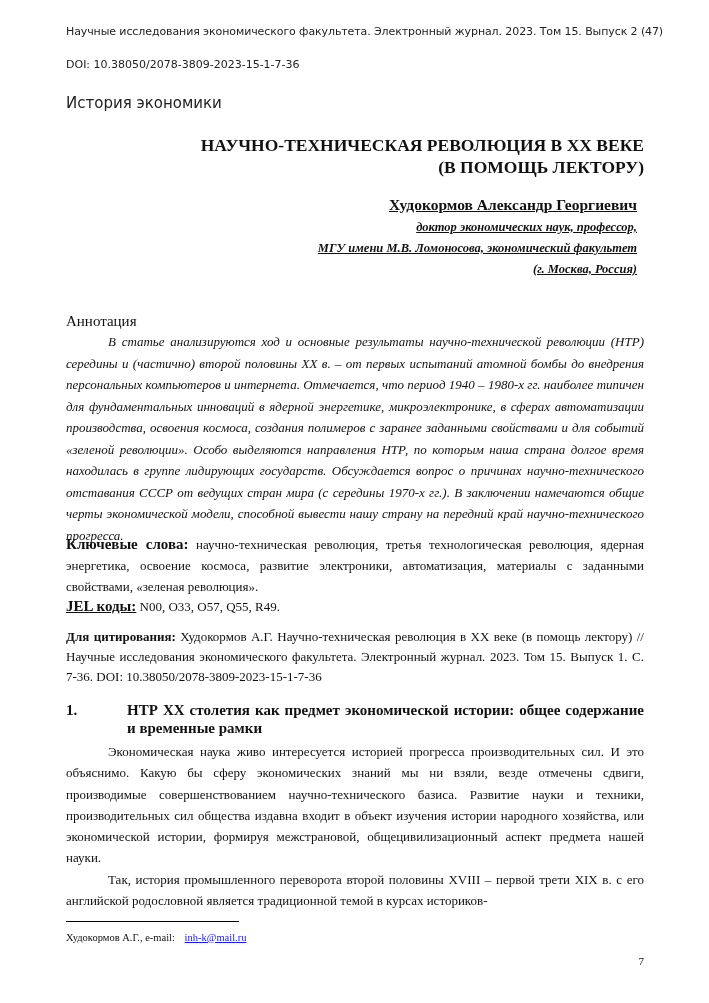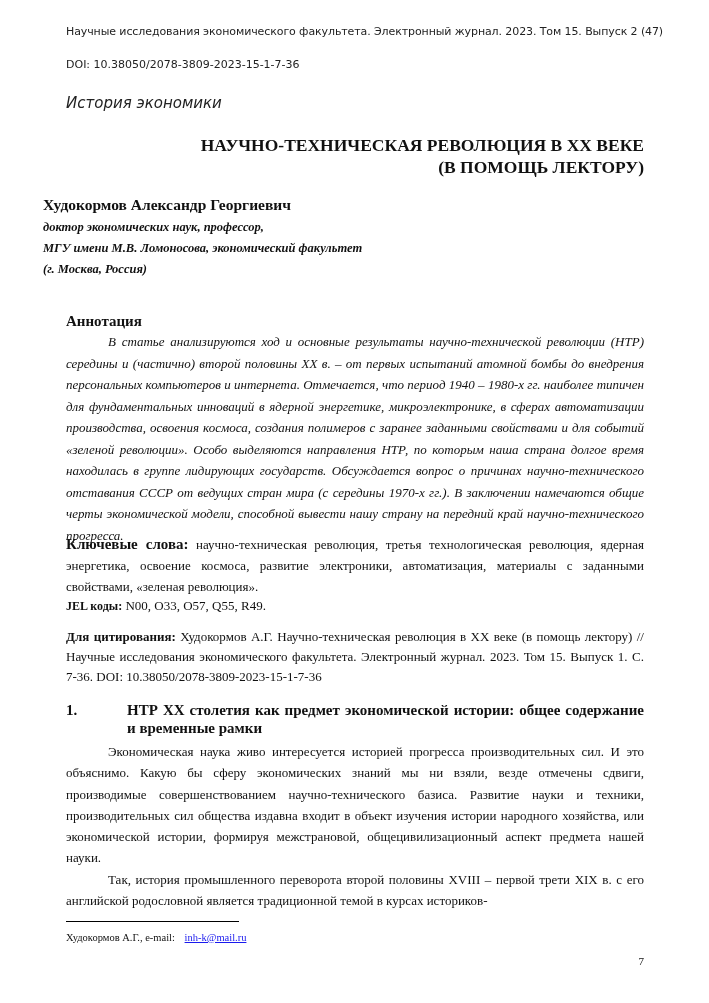--- a/index.html
+++ b/index.html
@@ -2,33 +2,33 @@
 <html><head>
 <meta charset="utf-8">
 <style>
   html, body { margin: 0; padding: 0; background: #ffffff; }
   body { width: 709px; height: 1003px; position: relative; overflow: hidden; color: #111; }
   .abs { position: absolute; }
   .sans { font-family: "DejaVu Sans", "Liberation Sans", sans-serif; }
   .serif { font-family: "Liberation Serif", "DejaVu Serif", serif; }
   .running-head { left: 66px; top: 25px; font-size: 11px; color: #222; white-space: nowrap; letter-spacing: -0.1px; }
   .doi-line { left: 66px; top: 58px; font-size: 11px; color: #222; white-space: nowrap; }
-  .rubric { left: 66px; top: 94px; font-size: 15px; font-style: italic; color: #222; }
+  .rubric { left: 66px; top: 94px; font-size: 15px; color: #222; }
   .title { left: 66px; width: 578px; top: 134px; text-align: right; font-weight: bold; font-size: 17.5px; line-height: 22px; }
-  .author-block { right: 66px; top: 193px; width: 600px; }
+  .author-block { right: 72px; top: 193px; text-align: right; width: 600px; text-decoration: underline; }
   .author-name { font-weight: bold; font-size: 15.5px; line-height: 24px; }
   .author-line { font-style: italic; font-weight: bold; font-size: 12.5px; line-height: 21px; }
-  .h-annot { left: 66px; top: 313px; font-weight: bold; font-size: 15px; }
+  .h-annot { left: 66px; top: 313px; font-weight: normal; font-size: 15px; }
   .para { left: 66px; width: 578px; text-align: justify; }
   .abstract { top: 331px; font-style: italic; font-size: 13px; line-height: 21.5px; }
   .indent { text-indent: 42px; }
   .kw { top: 534px; font-size: 13px; line-height: 21px; }
   .kw b { font-size: 15px; }
   .jel { top: 598px; font-size: 13px; }
-  .jel b { font-size: 12px; }
+  .jel b { font-size: 15px; text-decoration: underline; }
   .cite { top: 627px; font-size: 13px; line-height: 20px; }
   .sec { left: 66px; width: 578px; top: 701px; font-weight: bold; font-size: 15px; line-height: 18px; }
   .sec-num { position: absolute; left: 0; top: 0; }
   .sec-text { margin-left: 61px; text-align: justify; text-align-last: left; }
   .body1 { top: 741px; font-size: 13px; line-height: 21.3px; }
   .body2 { top: 869px; font-size: 13px; line-height: 21px; }
   .fn-rule { left: 66px; top: 921px; width: 173px; height: 0; border-top: 1px solid #000; }
   .footnote { left: 66px; top: 932px; font-size: 10.5px; white-space: nowrap; }
   .footnote a { color: #1a1aee; text-decoration: underline; padding-left: 7px; }
   .page-num { left: 630px; top: 955px; font-size: 11px; width: 14px; text-align: right; }

